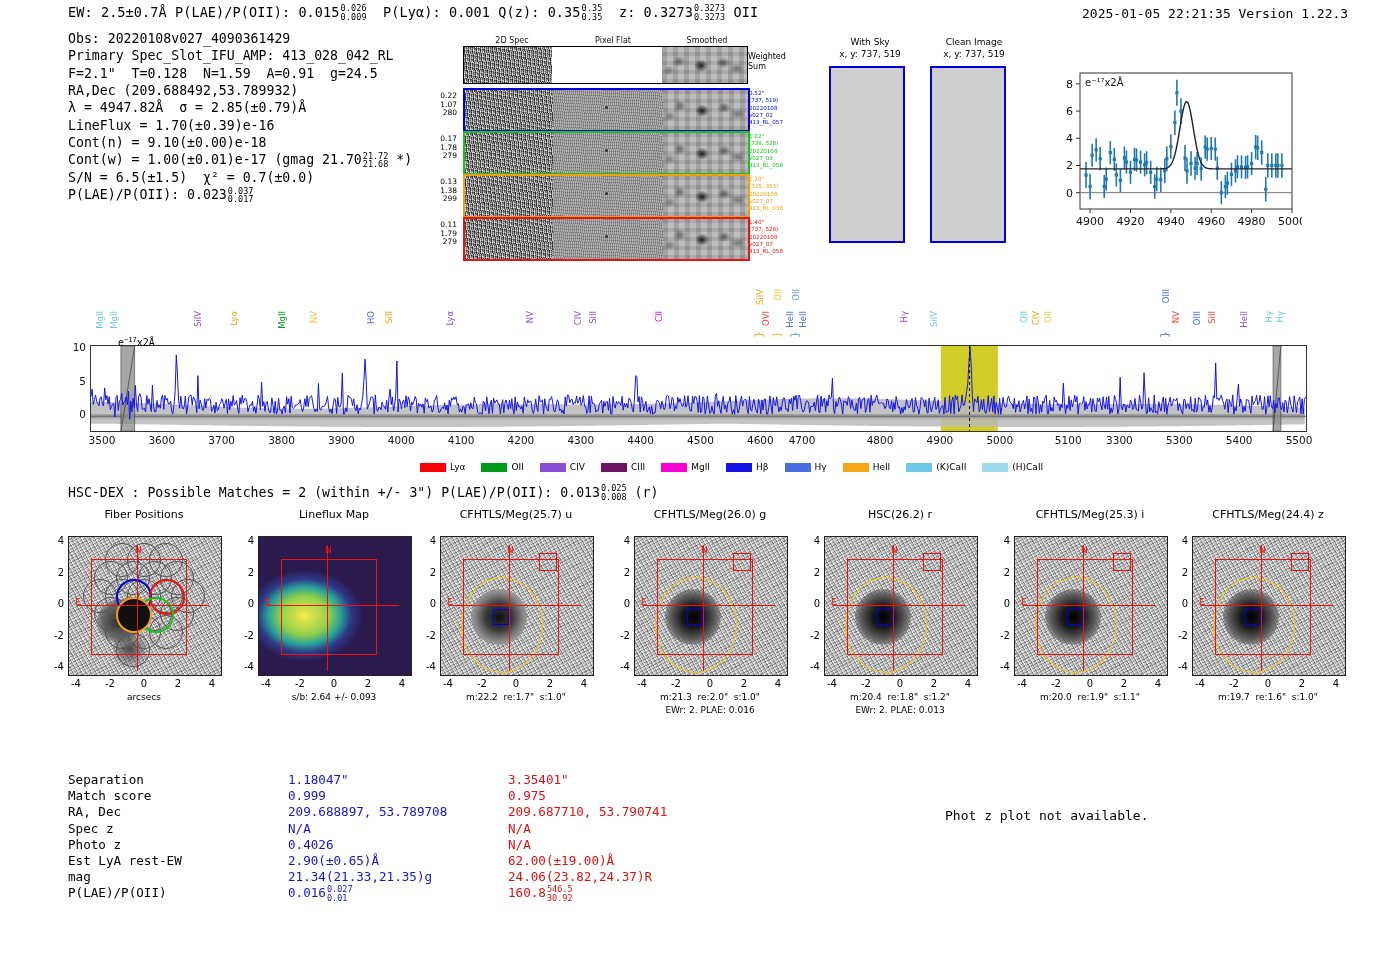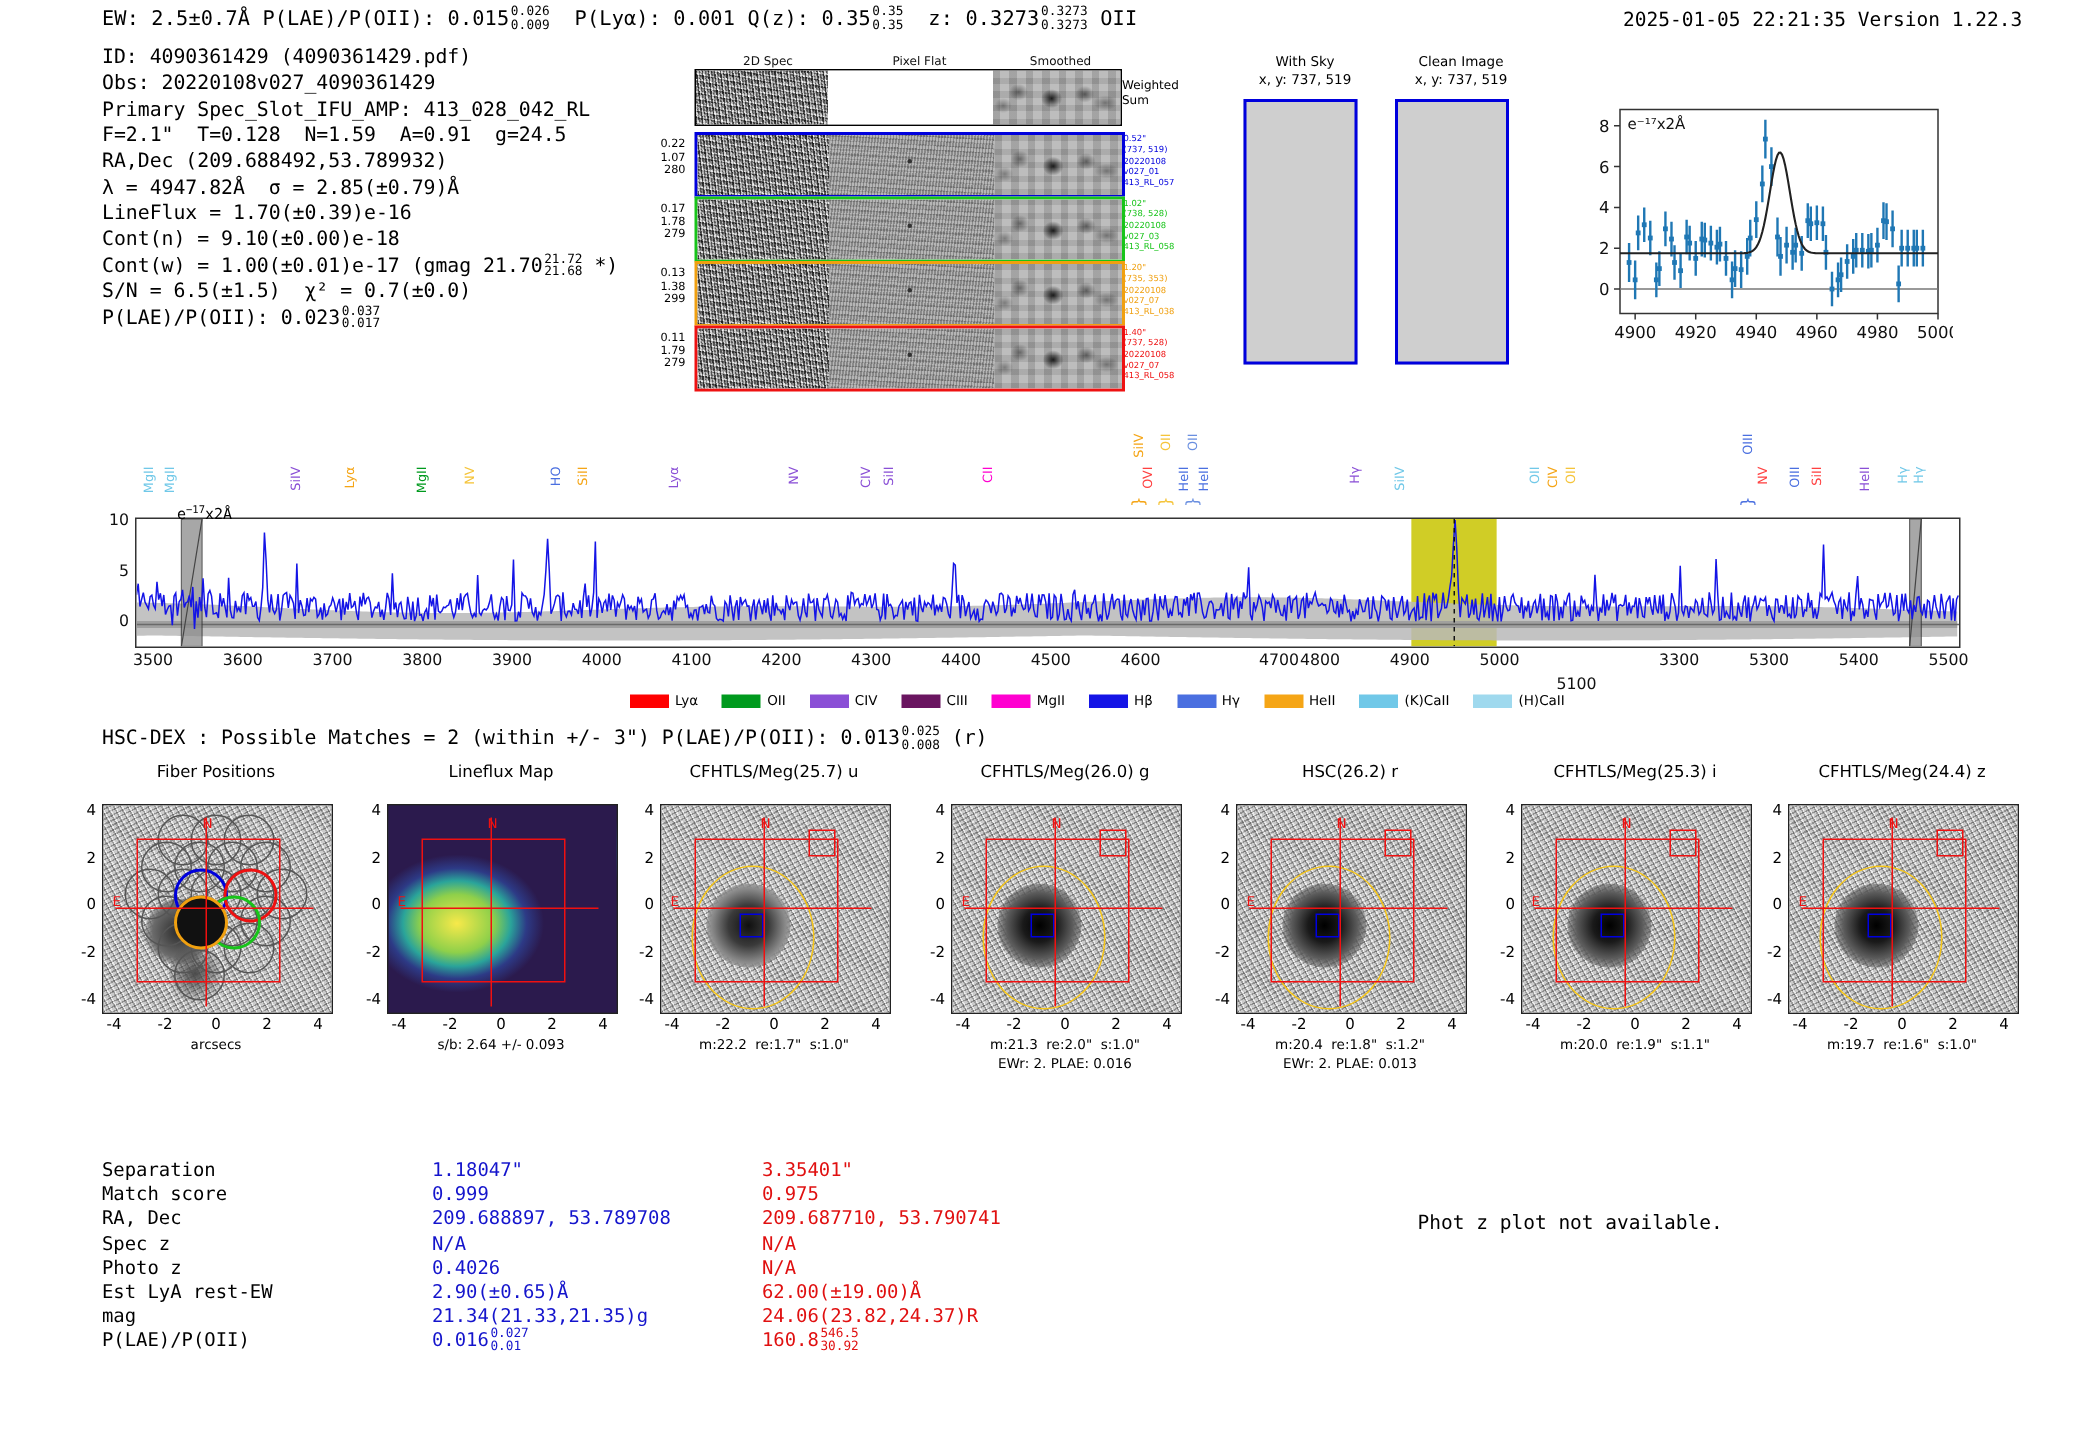--- a/index.html
+++ b/index.html
@@ -81,21 +81,20 @@
   #photoz-note{position:absolute;left:945px;top:808px;font-size:13px;}
 </style>
 </head>
 <body>
 
 <div class="abs mono" id="hdr-line"><span>EW: 2.5±0.7Å  P(LAE)/P(OII): </span><span>0.015</span><span class="frac"><span>0.026</span><br><span>0.009</span></span>&nbsp;&nbsp;<span>P(Lyα): 0.001  Q(z): </span><span>0.35</span><span class="frac"><span>0.35</span><br><span>0.35</span></span>&nbsp;&nbsp;<span>z: </span><span>0.3273</span><span class="frac"><span>0.3273</span><br><span>0.3273</span></span>&nbsp;<span>OII</span></div>
 
 <div class="abs mono" id="hdr-stamp">2025-01-05 22:21:35   Version 1.22.3</div>
 
 <div class="abs mono" id="info">
-  <div>ID: 4090361429 (4090361429.pdf)</div>
   <div>Obs: 20220108v027_4090361429</div>
   <div>Primary Spec_Slot_IFU_AMP: 413_028_042_RL</div>
   <div>F=2.1"  T=0.128  N=1.59  A=0.91  g=24.5</div>
   <div>RA,Dec (209.688492,53.789932)</div>
   <div>λ = 4947.82Å  σ = 2.85(±0.79)Å</div>
   <div>LineFlux = 1.70(±0.39)e-16</div>
   <div>Cont(n) = 9.10(±0.00)e-18</div>
   <div>Cont(w) = 1.00(±0.01)e-17 (gmag 21.70<span class="frac">21.72<br>21.68</span> *)</div>
   <div>S/N = 6.5(±1.5)  χ² = 0.7(±0.0)</div>
   <div>P(LAE)/P(OII): 0.023<span class="frac">0.037<br>0.017</span></div>
@@ -425,25 +424,25 @@
     <div class="tick" style="left:199.67487684729065px;top:434px;width:44px;text-align:center">3700</div>
     <div class="tick" style="left:259.5270935960591px;top:434px;width:44px;text-align:center">3800</div>
     <div class="tick" style="left:319.37931034482756px;top:434px;width:44px;text-align:center">3900</div>
     <div class="tick" style="left:379.23152709359607px;top:434px;width:44px;text-align:center">4000</div>
     <div class="tick" style="left:439.0837438423645px;top:434px;width:44px;text-align:center">4100</div>
     <div class="tick" style="left:498.93596059113304px;top:434px;width:44px;text-align:center">4200</div>
     <div class="tick" style="left:558.7881773399015px;top:434px;width:44px;text-align:center">4300</div>
     <div class="tick" style="left:618.64039408867px;top:434px;width:44px;text-align:center">4400</div>
     <div class="tick" style="left:678.4926108374385px;top:434px;width:44px;text-align:center">4500</div>
     <div class="tick" style="left:738.3448275862069px;top:434px;width:44px;text-align:center">4600</div>
-    <div class="tick" style="left:822px;top:434px;width:44px;text-align:right">4700</div>
+    <div class="tick" style="left:780px;top:434px;width:44px;text-align:center">4700</div>
     <div class="tick" style="left:858.0492610837438px;top:434px;width:44px;text-align:center">4800</div>
     <div class="tick" style="left:917.9014778325123px;top:434px;width:44px;text-align:center">4900</div>
     <div class="tick" style="left:977.7536945812808px;top:434px;width:44px;text-align:center">5000</div>
-    <div class="tick" style="left:1037.6059113300494px;top:450px;width:44px;text-align:left">5100</div>
+    <div class="tick" style="left:1037.6059113300494px;top:434px;width:44px;text-align:right">5100</div>
     <div class="tick" style="left:1097.4581280788177px;top:434px;width:44px;text-align:center">3300</div>
     <div class="tick" style="left:1157.3103448275863px;top:434px;width:44px;text-align:center">5300</div>
     <div class="tick" style="left:1217.1625615763546px;top:434px;width:44px;text-align:center">5400</div>
     <div class="tick" style="left:1277.0147783251232px;top:434px;width:44px;text-align:center">5500</div>
   </div>
 <div class="abs mono" style="left:118px;top:336px;font-size:10px">e<sup style="font-size:7px">−17</sup>x2Å</div>
 
 <div class="abs" id="spec-legend" style="left:420px;top:455px;width:600px;white-space:nowrap"><span class="legend-item"><span class="legend-sw" style="background:#ff0000"></span><span>Lyα</span></span><span class="legend-item"><span class="legend-sw" style="background:#009a1e"></span><span>OII</span></span><span class="legend-item"><span class="legend-sw" style="background:#8a4fd6"></span><span>CIV</span></span><span class="legend-item"><span class="legend-sw" style="background:#6a1560"></span><span>CIII</span></span><span class="legend-item"><span class="legend-sw" style="background:#ff00d0"></span><span>MgII</span></span><span class="legend-item"><span class="legend-sw" style="background:#1414e6"></span><span>Hβ</span></span><span class="legend-item"><span class="legend-sw" style="background:#4a6fe0"></span><span>Hγ</span></span><span class="legend-item"><span class="legend-sw" style="background:#f5a516"></span><span>HeII</span></span><span class="legend-item"><span class="legend-sw" style="background:#70c8e8"></span><span>(K)CaII</span></span><span class="legend-item"><span class="legend-sw" style="background:#9fd9ee"></span><span>(H)CaII</span></span></div>
 
 <div class="abs mono" style="left:68px;top:484px;font-size:13.2px"><span>HSC-DEX : Possible Matches = 2 (within +/- 3")  P(LAE)/P(OII): </span><span>0.013</span><span class="frac"><span>0.025</span><br><span>0.008</span></span>&nbsp;<span>(r)</span></div>

